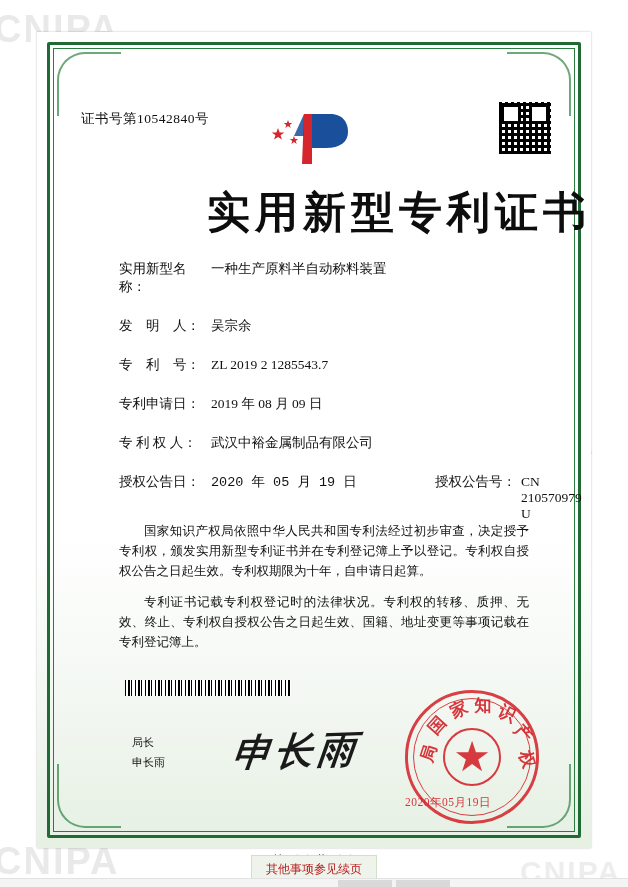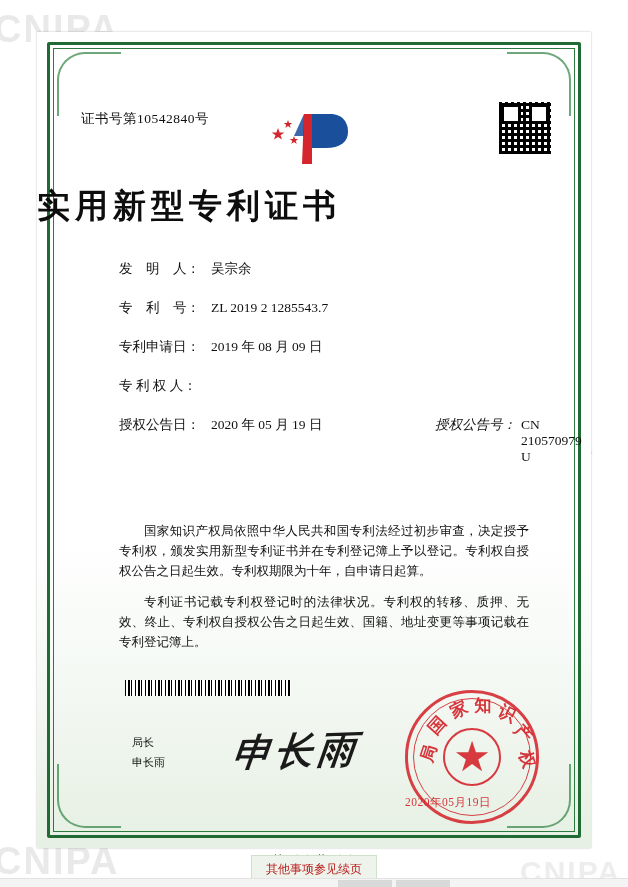--- a/index.html
+++ b/index.html
@@ -106,22 +106,22 @@
     display: flex;
     justify-content: center;
     align-items: center;
   }
 
   
   .title {
     position: absolute;
     left: 0; right: 0;
     top: 152px;
-    text-align: left;
-    font-size: 33px;
+    text-align: right;
+    font-size: 43px;
     font-weight: 700;
     letter-spacing: 5px;
     color: #0d0d0d;
     font-family: "DejaVu Serif", "Liberation Serif", serif;
   }
 
   
   .fields {
     position: absolute;
     left: 82px;
@@ -136,22 +136,22 @@
     color: #111;
   }
   .f-label {
     width: 92px;
     flex: 0 0 92px;
     letter-spacing: 0;
   }
   .f-value {
     flex: 1 1 auto;
   }
-  .field-row.double .f-value { flex: 0 0 auto; width: 224px; }
-  .f-label2 { width: 86px; flex: 0 0 86px; font-style: italic; }
+  .field-row.double .f-value { flex: 0 0 auto; width: 224px; font-family: Liberation Mono, monospace; }
+  .f-label2 { width: 86px; flex: 0 0 86px; }
   .f-value2 { flex: 1 1 auto; }
 
   
   .paragraphs {
     position: absolute;
     left: 82px;
     right: 62px;
     top: 478px;
     font-size: 12.5px;
     line-height: 20px;
@@ -320,33 +320,38 @@
         <polygon points="20,10 21.1,13 24.2,13 21.7,14.9 22.7,17.9 20,16.1 17.3,17.9 18.3,14.9 15.8,13 18.9,13"></polygon>
         <polygon points="26,26 27.1,29 30.2,29 27.7,30.9 28.7,33.9 26,32.1 23.3,33.9 24.3,30.9 21.8,29 24.9,29"></polygon>
       </g>
     </svg>
   </div>
 
   <div class="title">实用新型专利证书</div>
 
   <div class="fields">
     <div class="field-row">
+      <div class="f-label">实用新型名称：</div>
+      <div class="f-value">一种生产原料半自动称料装置</div>
+    </div>
+    <div class="field-row">
       <div class="f-label">发　明　人：</div>
       <div class="f-value">吴宗余</div>
     </div>
     <div class="field-row">
       <div class="f-label">专　利　号：</div>
       <div class="f-value">ZL 2019 2 1285543.7</div>
     </div>
     <div class="field-row">
       <div class="f-label">专利申请日：</div>
       <div class="f-value">2019 年 08 月 09 日</div>
     </div>
     <div class="field-row">
       <div class="f-label">专 利 权 人：</div>
+      <div class="f-value">武汉中裕金属制品有限公司</div>
     </div>
     <div class="field-row double">
       <div class="f-label">授权公告日：</div>
       <div class="f-value">2020 年 05 月 19 日</div>
       <div class="f-label2">授权公告号：</div>
       <div class="f-value2">CN 210570979 U</div>
     </div>
   </div>
 
   <div class="paragraphs">

